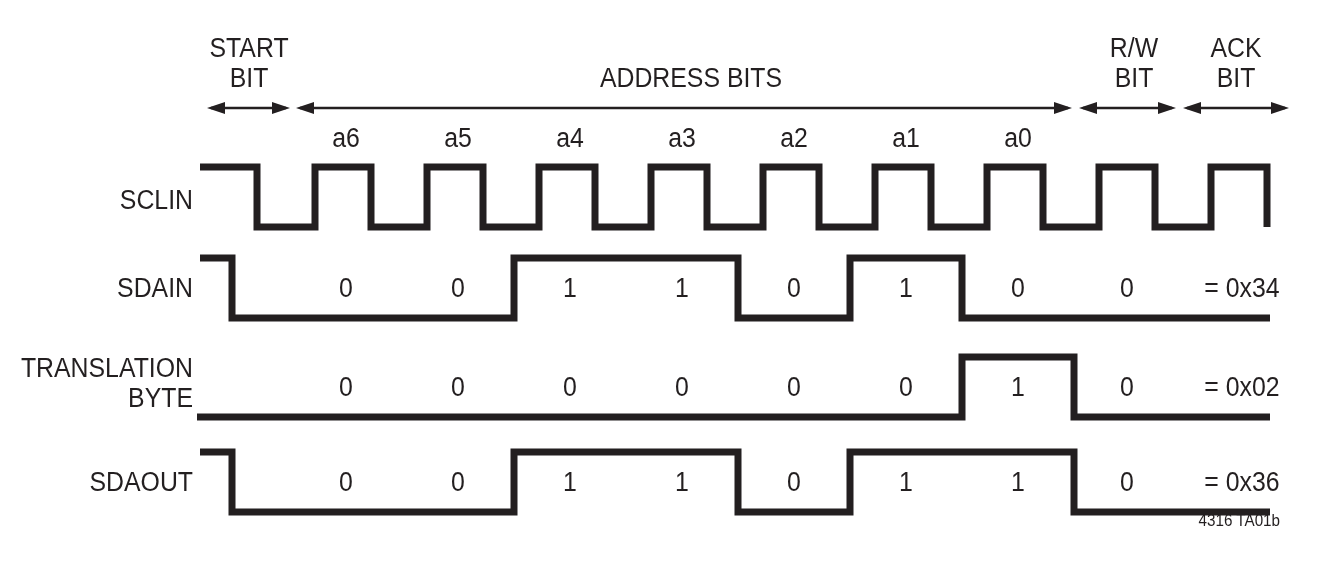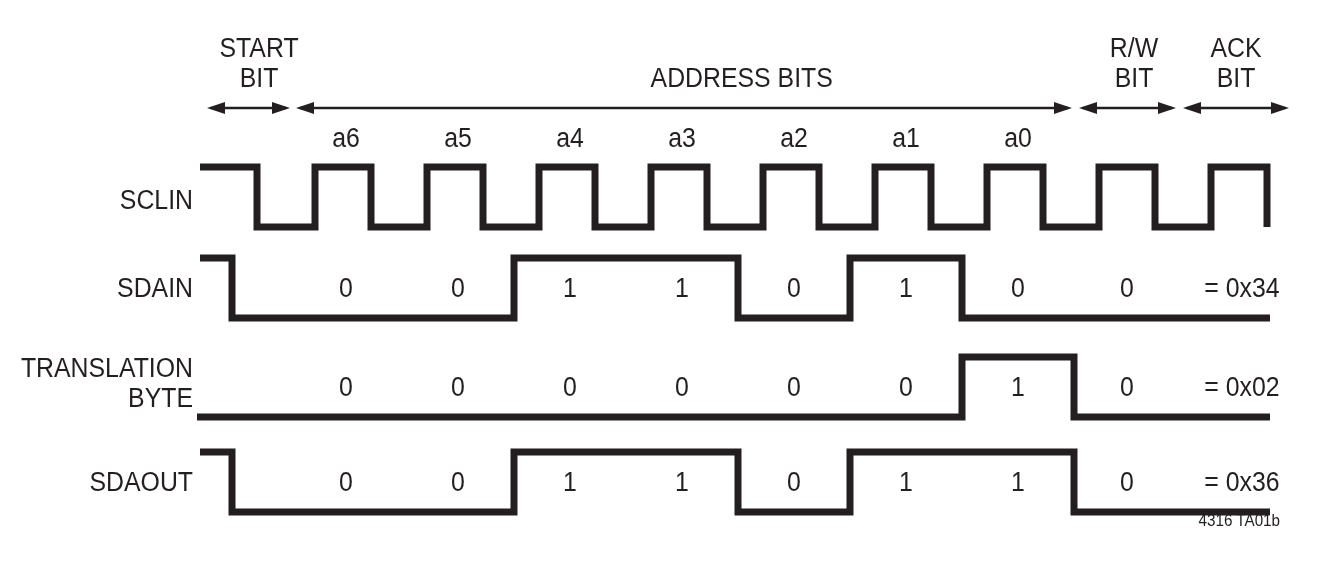--- a/index.html
+++ b/index.html
@@ -44,25 +44,25 @@
       <polygon points="296,108 314,102 314,114" fill="#231f20"></polygon>
       <polygon points="1072,108 1054,102 1054,114" fill="#231f20"></polygon>
       <line x1="1083" y1="108" x2="1172" y2="108" stroke="#231f20" stroke-width="2.5"></line>
       <polygon points="1079,108 1097,102 1097,114" fill="#231f20"></polygon>
       <polygon points="1176,108 1158,102 1158,114" fill="#231f20"></polygon>
       <line x1="1187" y1="108" x2="1285" y2="108" stroke="#231f20" stroke-width="2.5"></line>
       <polygon points="1183,108 1201,102 1201,114" fill="#231f20"></polygon>
       <polygon points="1289,108 1271,102 1271,114" fill="#231f20"></polygon>
     </svg>
 
-  <div class="hdr-label" style="left:159px;width:200px;">
+  <div class="hdr-label" style="left:149px;width:200px;">
     <span>START</span>
     <span>BIT</span>
   </div>
-  <div class="hdr-label" style="left:564px;width:280px;text-align:right;">
+  <div class="hdr-label" style="left:551px;width:280px;">
     <span>ADDRESS BITS</span>
     <span></span>
   </div>
   <div class="hdr-label" style="left:1034px;width:200px;">
     <span>R/W</span>
     <span>BIT</span>
   </div>
   <div class="hdr-label" style="left:1136px;width:200px;">
     <span>ACK</span>
     <span>BIT</span>

